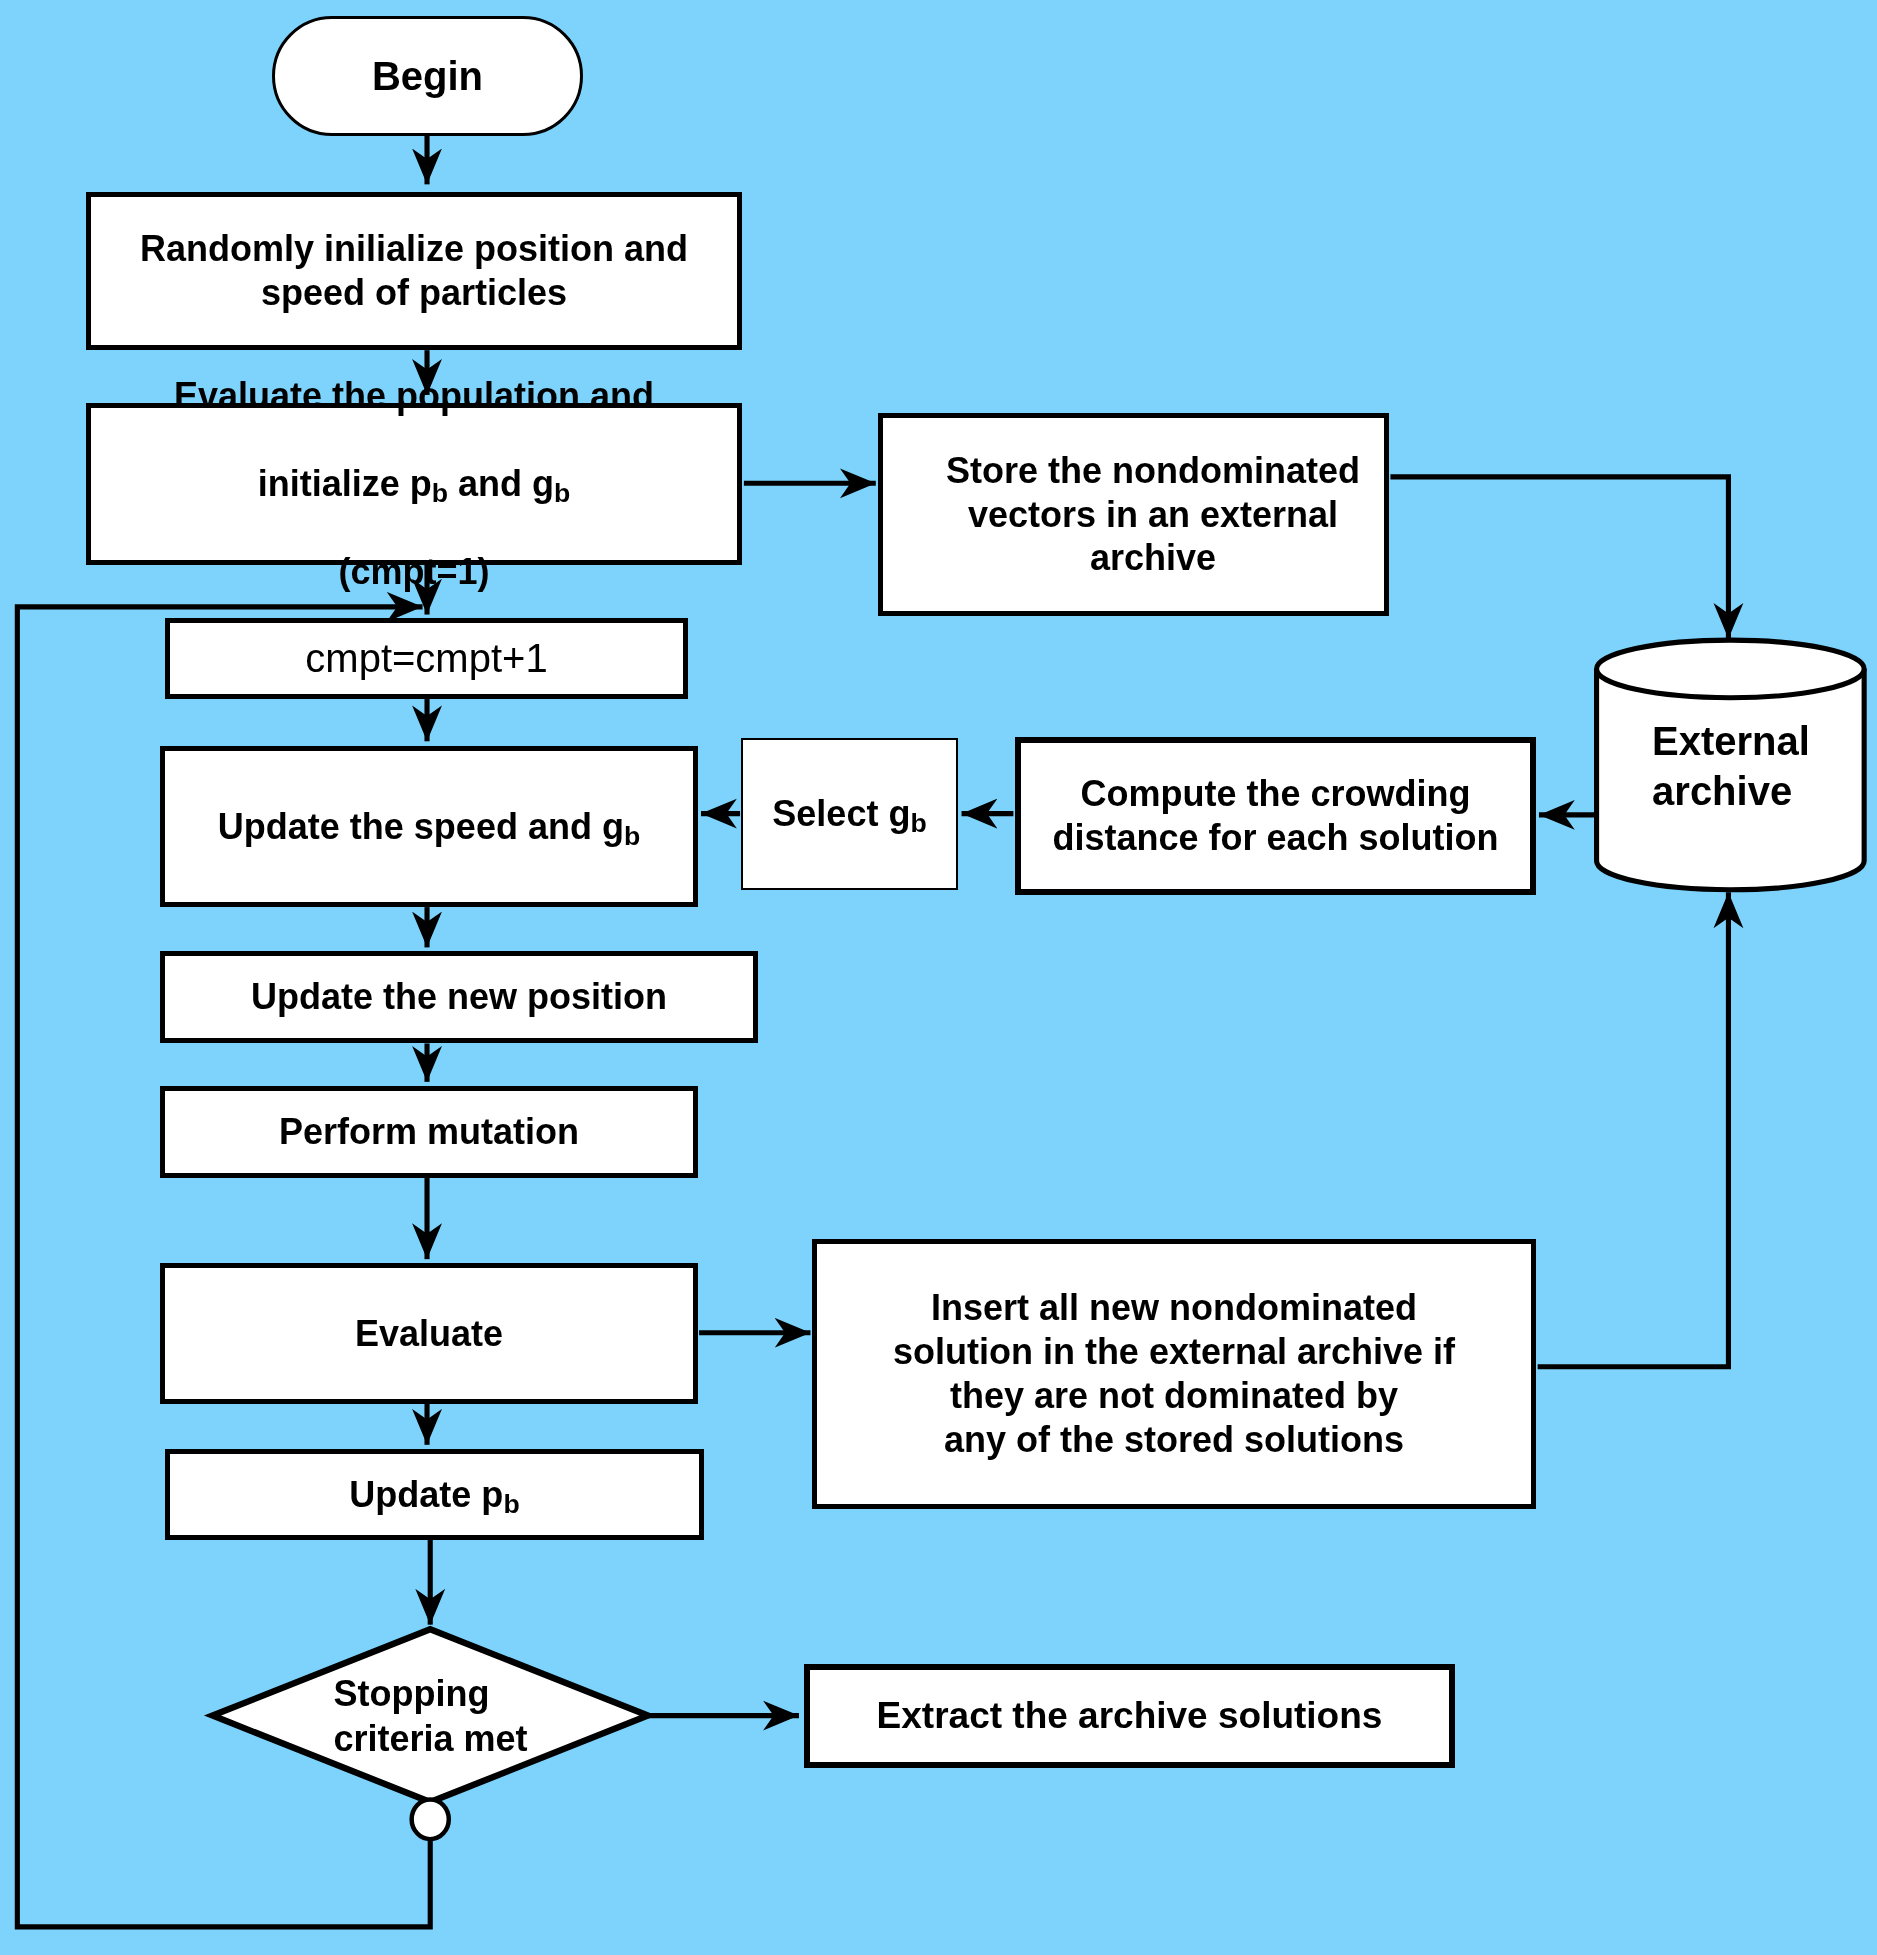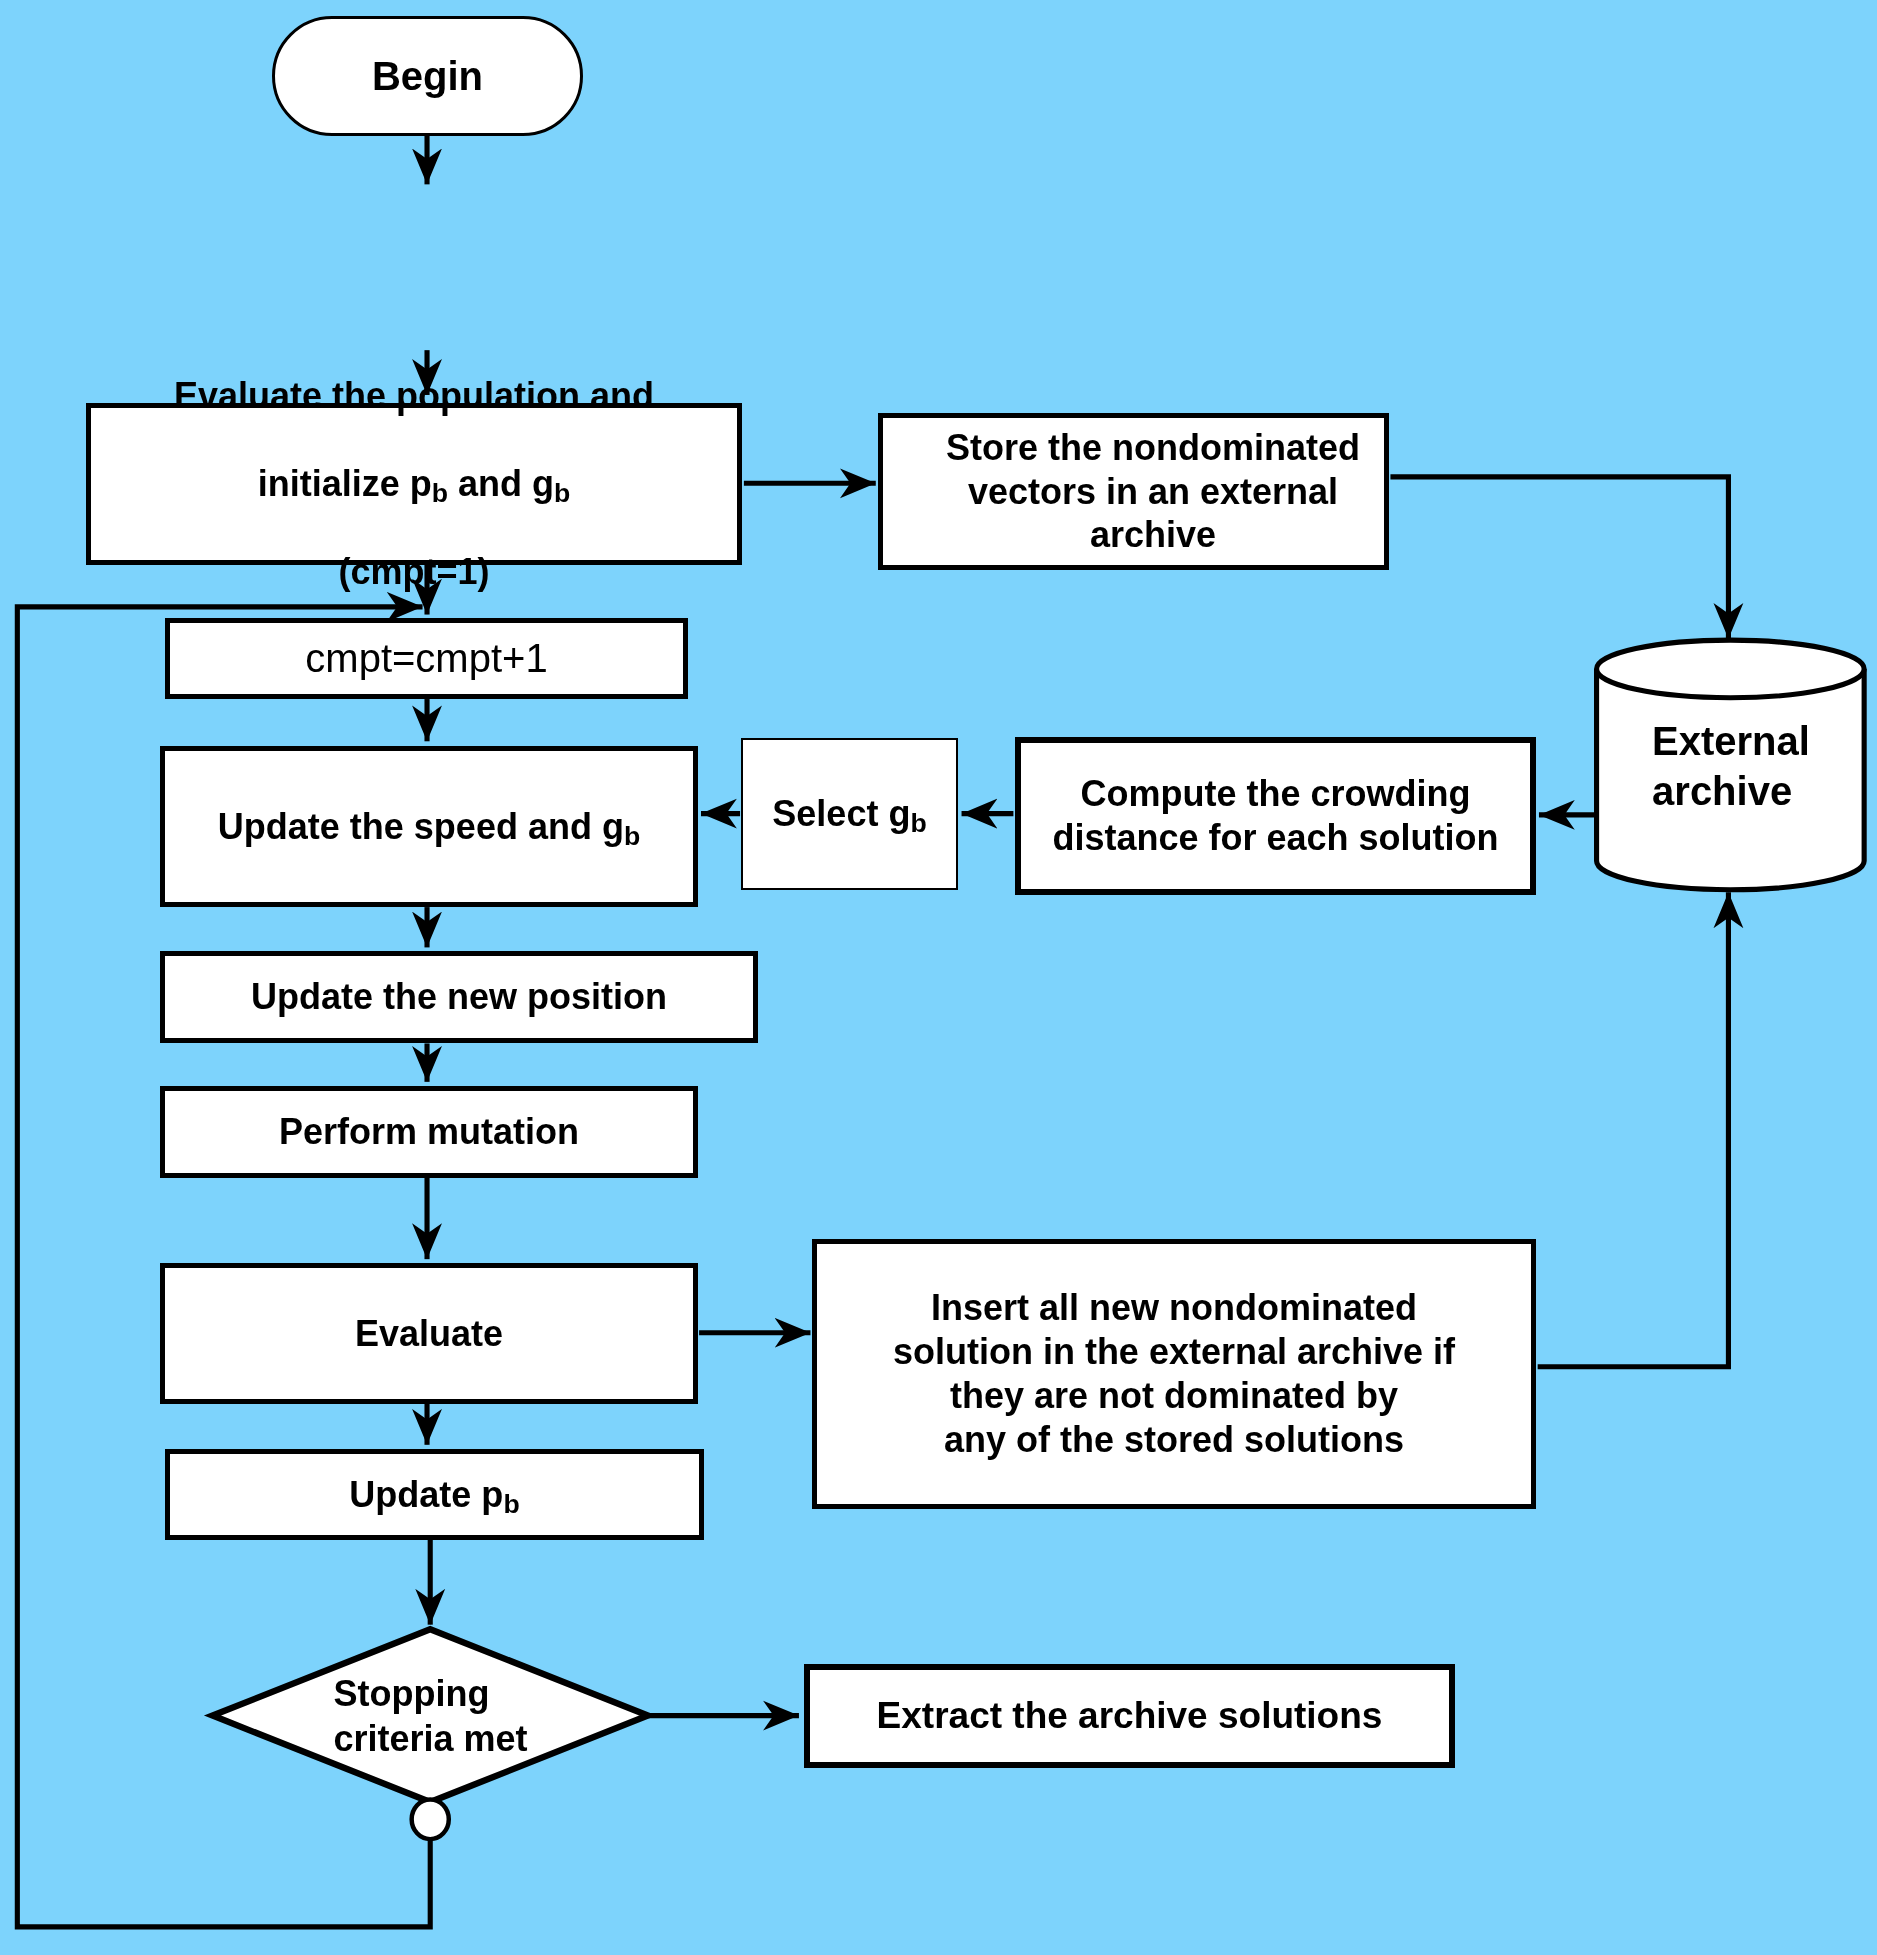--- a/index.html
+++ b/index.html
@@ -66,30 +66,34 @@
       <ellipse cx="2703" cy="1045" rx="209" ry="45"></ellipse>
     </g>
 
     <ellipse cx="672" cy="2842" rx="29" ry="31" fill="#ffffff" stroke="#000" stroke-width="7"></ellipse>
   </svg>
 
   <div class="node terminal" style="left:272px;top:16px;width:311px;height:120px;">
     <span>Begin</span>
   </div>
 
+  <div class="node" style="left:86px;top:192px;width:656px;height:158px;">
+    <span>Randomly inilialize position and
+speed of particles</span>
+  </div>
 
   <div class="node" style="left:86px;top:403px;width:656px;height:162px;">
     <div>
       <span class="lbl-line">Evaluate the population and</span>
       <span class="lbl-line"><span>initialize p</span><sub>b</sub><span> and g</span><sub>b</sub></span>
       <span class="lbl-line">(cmpt=1)</span>
     </div>
   </div>
 
-  <div class="node" style="left:878px;top:413px;width:511px;height:157px;padding-left:39px;">
+  <div class="node" style="left:878px;top:413px;width:511px;height:203px;padding-left:39px;">
     <span>Store the nondominated
 vectors in an external
 archive</span>
   </div>
 
   <div class="node med plainweight" style="left:165px;top:618px;width:523px;height:81px;">
     <span>cmpt=cmpt+1</span>
   </div>
 
   <div class="node" style="left:160px;top:746px;width:538px;height:161px;">

